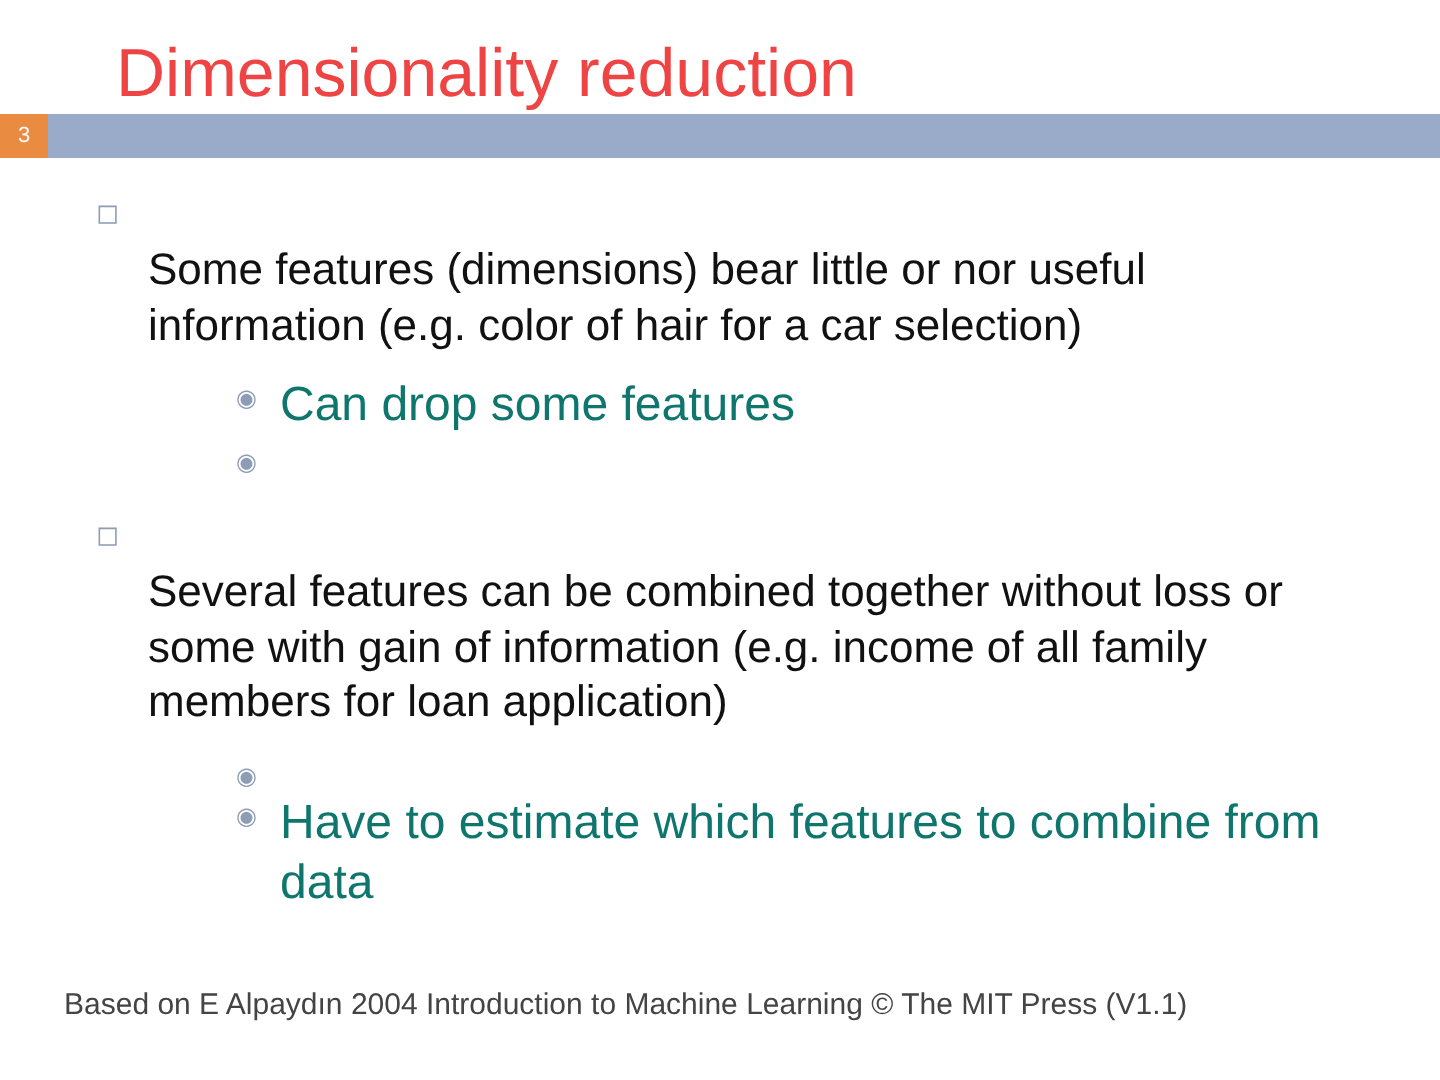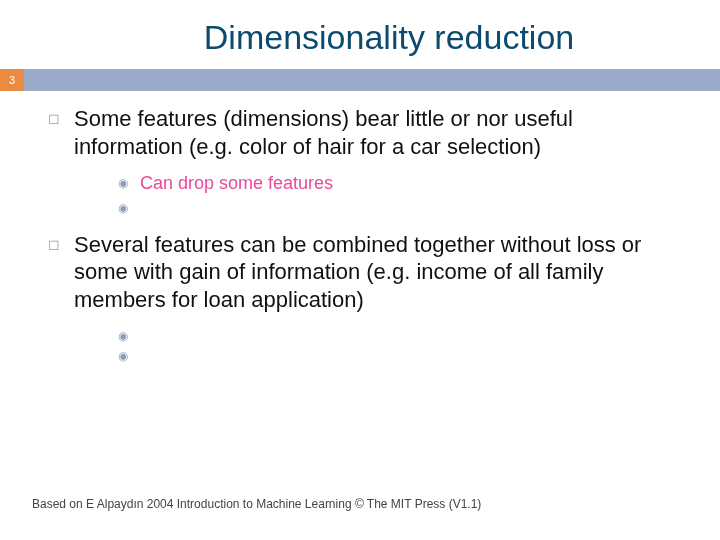--- a/index.html
+++ b/index.html
@@ -8,23 +8,22 @@
     width: 720px;
     height: 540px;
     background: #fff;
     color: #000;
     position: relative;
     overflow: hidden;
   }
   .title {
     font-size: 34px;
     font-weight: normal;
-    color: #0c4a6e;
-    padding: 18px 0 12px 58px;
-    text-align: center;
+    color: #ef4444;
+    padding: 18px 0 0 58px;
   }
   .bar-row {
     display: flex;
     align-items: stretch;
     height: 22px;
   }
   .page-num {
     background: #e98c42;
     color: #fff;
     font-size: 11px;
@@ -48,45 +47,46 @@
     width: 26px;
     flex-shrink: 0;
     font-size: 14px;
     color: #8d9db6;
     padding-top: 5px;
   }
   .bullet-1 .text {
     font-size: 22px;
     line-height: 1.25;
     color: #111;
+    margin-top: 28px;
   }
   .subgroup {
     padding: 6px 0 14px 70px;
   }
   .bullet-2 {
     display: flex;
     margin-bottom: 2px;
   }
   .bullet-2 .marker {
     width: 22px;
     flex-shrink: 0;
     font-size: 12px;
     color: #8d9db6;
     padding-top: 4px;
   }
   .bullet-2 .text {
-    font-size: 18px;
+    font-size: 24px;
     line-height: 1.25;
-    color: #ec4899;
+    color: #0f766e;
   }
   .footer {
     position: absolute;
     bottom: 29px;
     left: 32px;
-    font-size: 12px;
+    font-size: 15px;
     color: #444;
   }
 </style>
 </head>
 <body>
 
 <h1 class="title">Dimensionality reduction</h1>
 
 <div class="bar-row">
   <div class="page-num">3</div>
@@ -112,18 +112,19 @@
   <div class="bullet-1">
     <div class="marker">◻</div>
     <div class="text">Several features can be combined together without loss or some with gain of information (e.g. income of all family members for loan application)</div>
   </div>
   <div class="subgroup">
     <div class="bullet-2">
       <div class="marker">◉</div>
     </div>
     <div class="bullet-2">
       <div class="marker">◉</div>
+      <div class="text">Have to estimate which features to combine from data</div>
     </div>
   </div>
 
 </div>
 
 <div class="footer">Based on E Alpaydın 2004 Introduction to Machine Learning © The MIT Press (V1.1)</div>
 
 </body></html>

